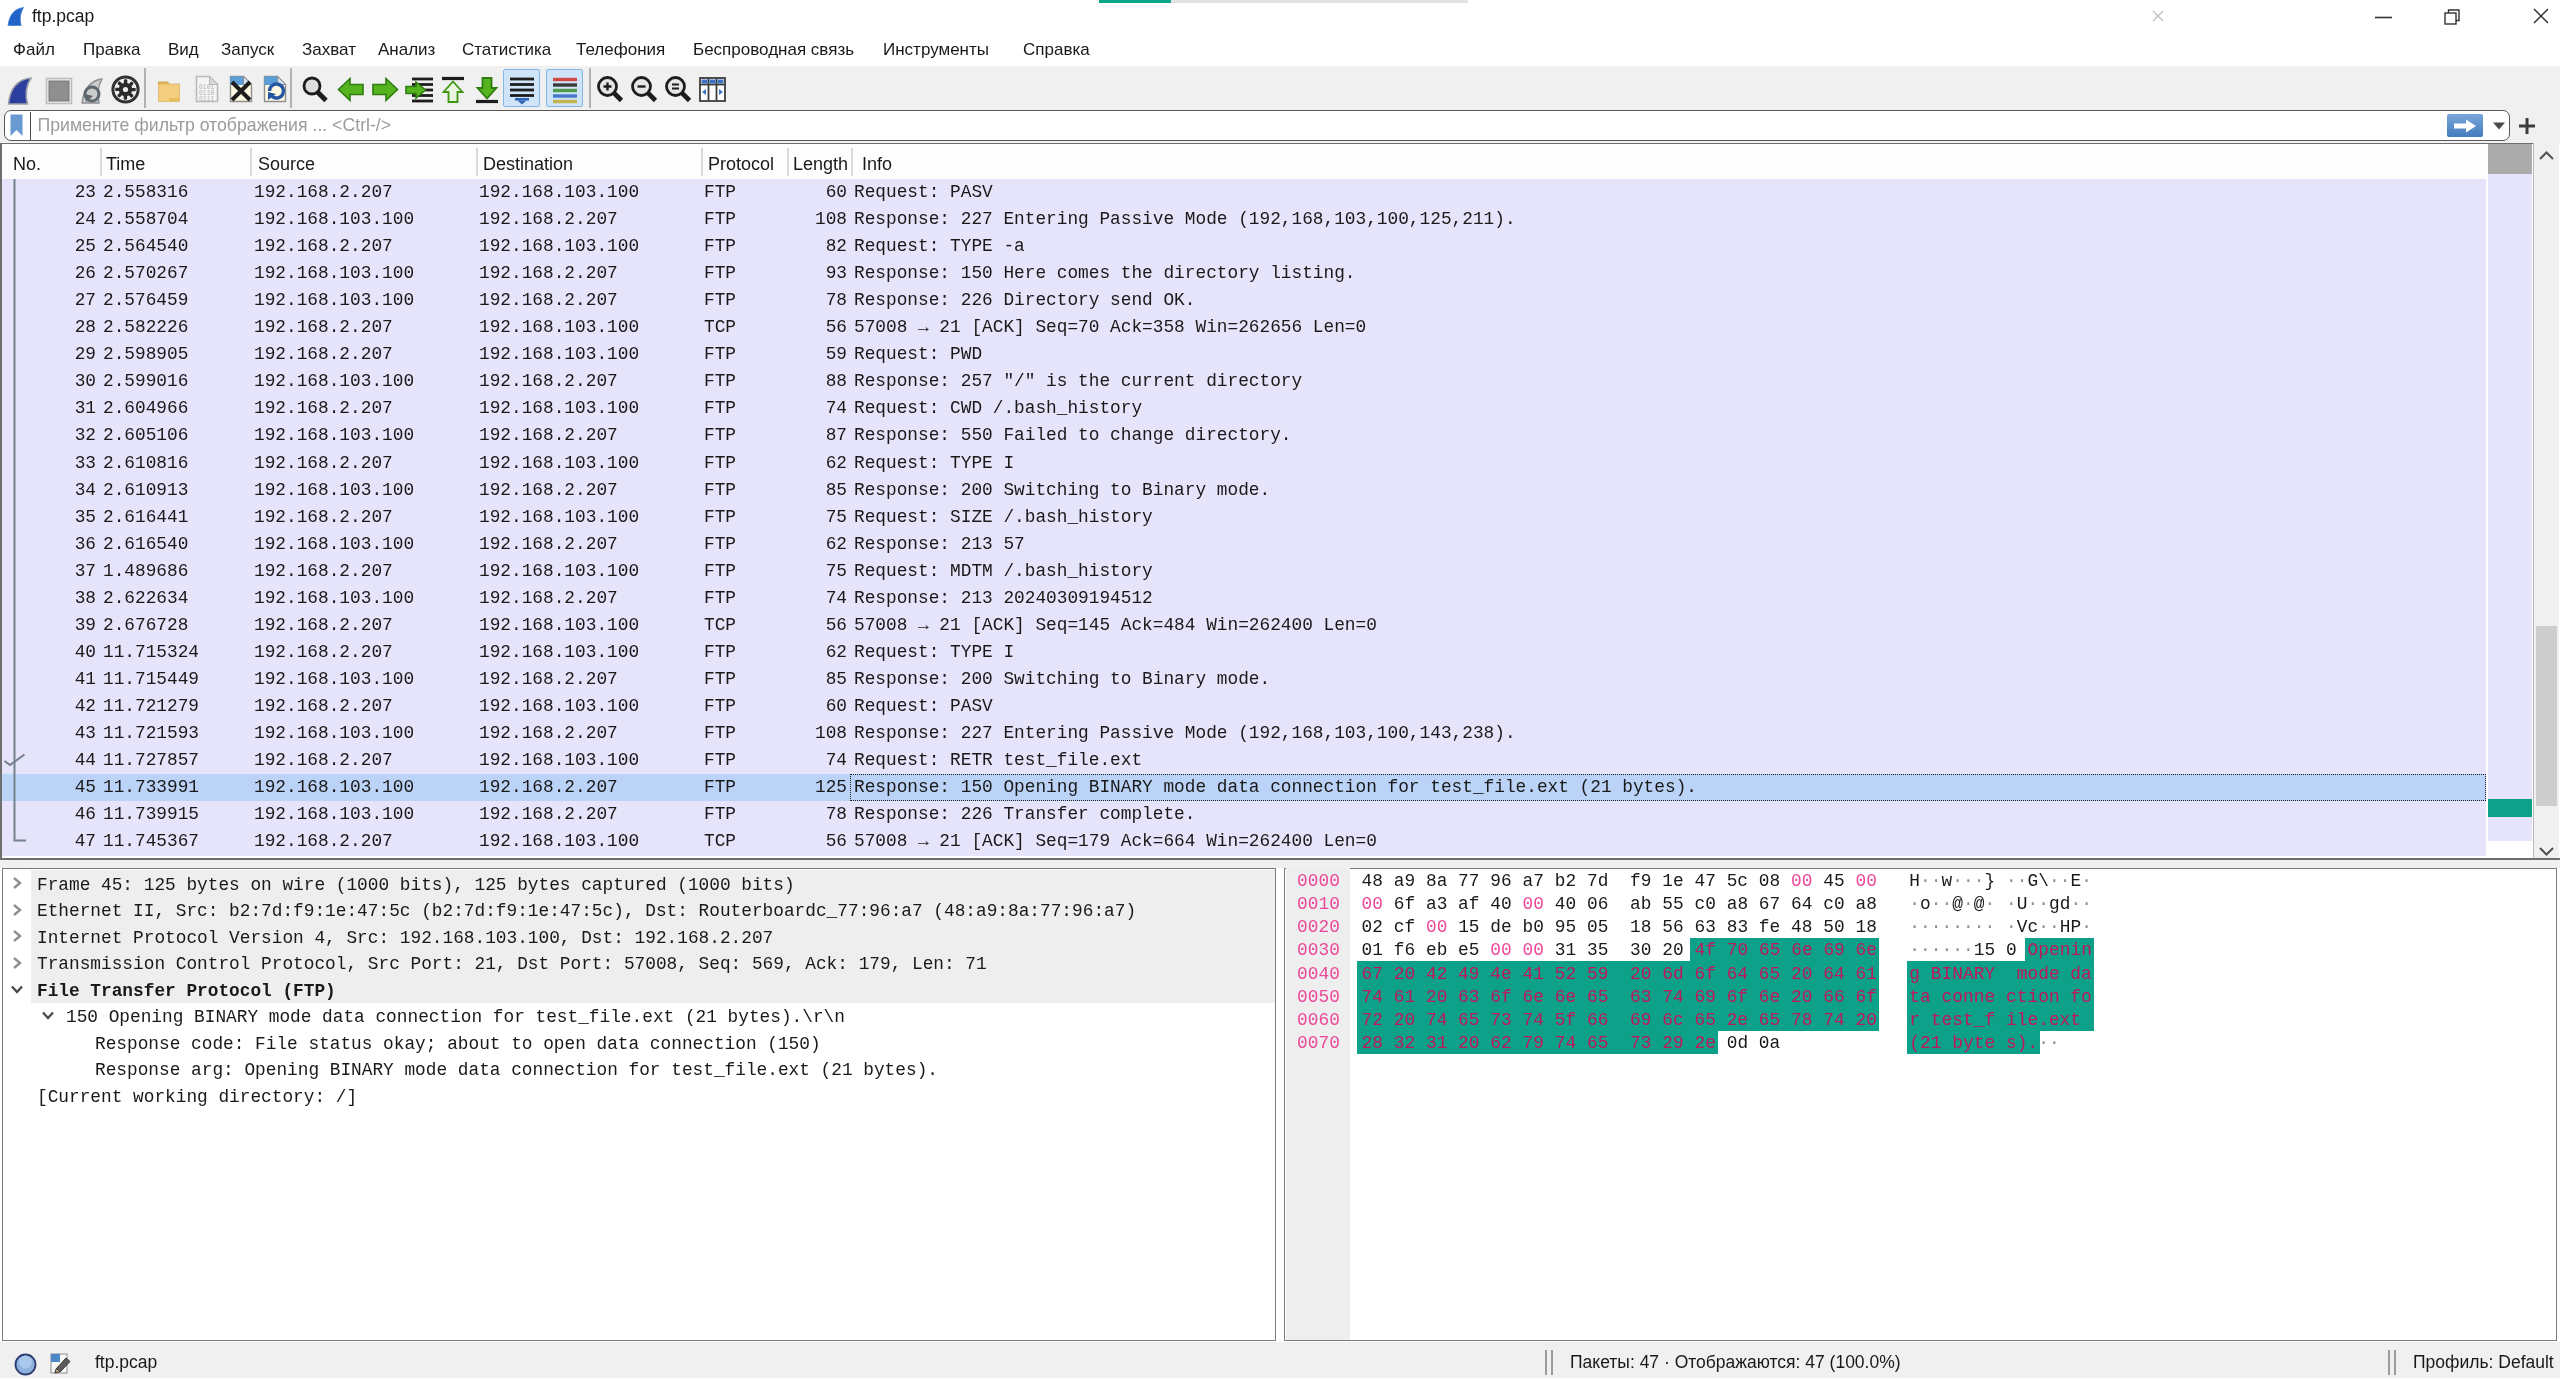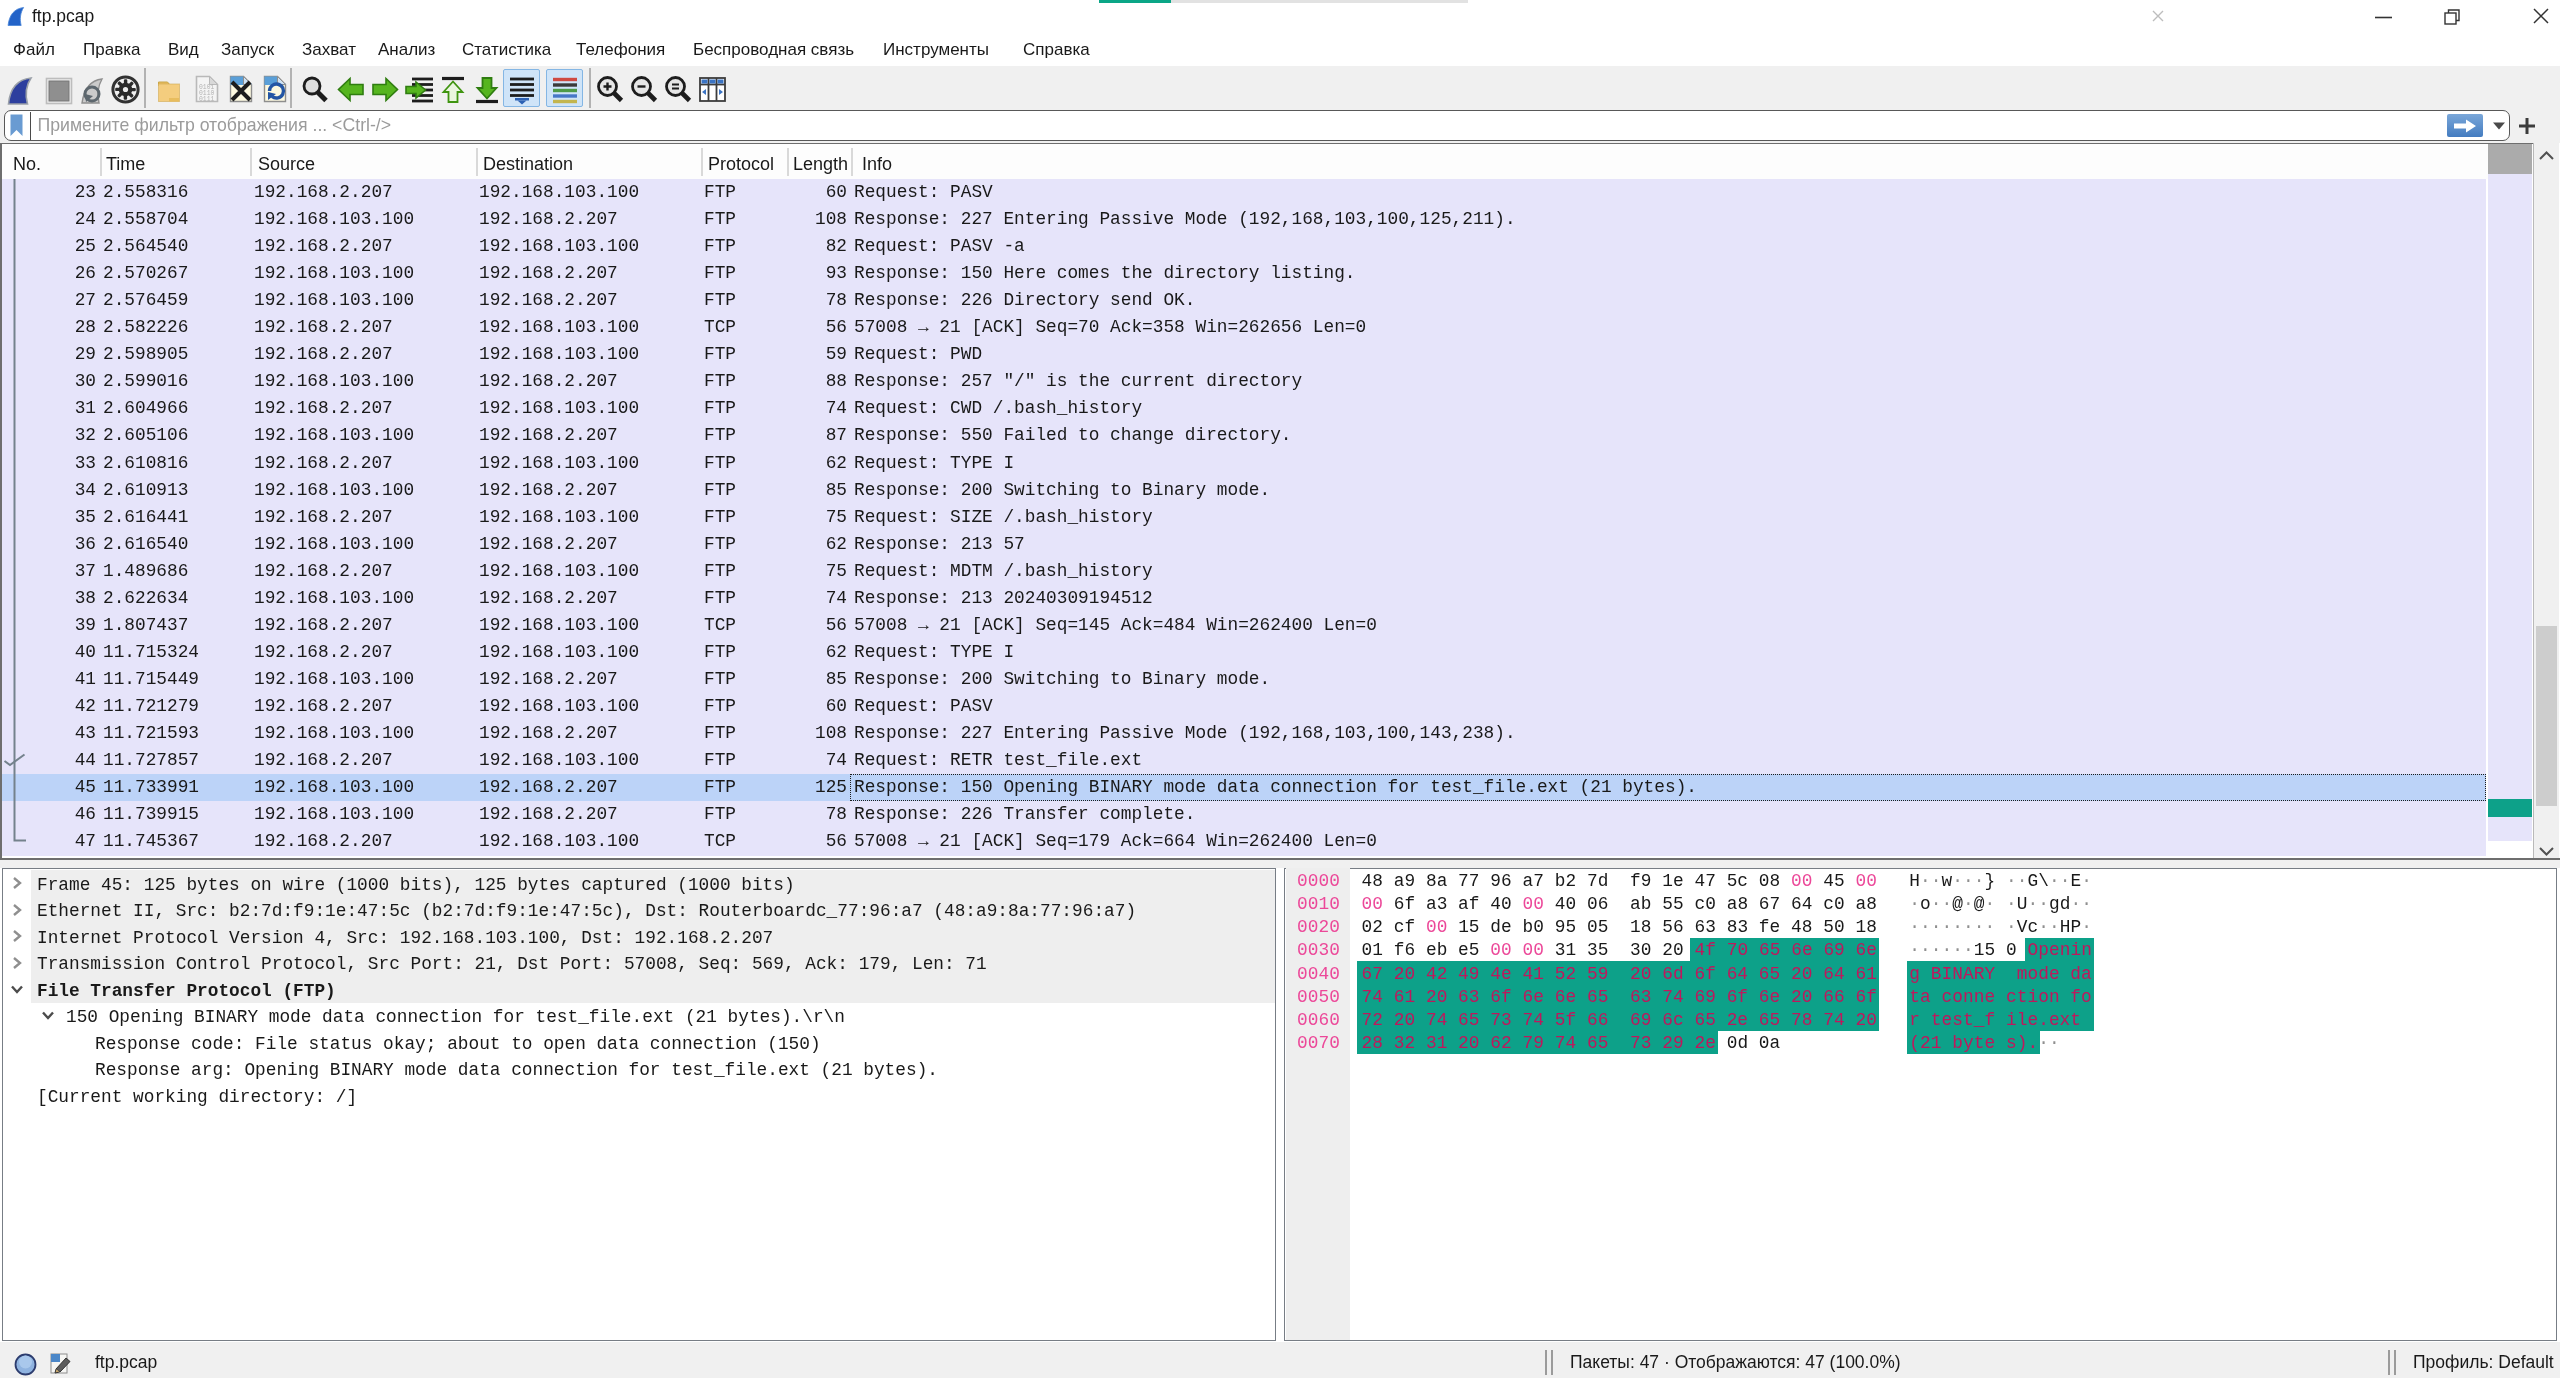--- a/index.html
+++ b/index.html
@@ -236,21 +236,21 @@
     <span class="c-len">108</span>
     <span class="c-info">Response: 227 Entering Passive Mode (192,168,103,100,125,211).</span>
   </div>
 <div class="prow" style="top:233.10px;background:#e6e4fa">
     <span class="c-no">25</span>
     <span class="c-time">2.564540</span>
     <span class="c-src">192.168.2.207</span>
     <span class="c-dst">192.168.103.100</span>
     <span class="c-pro">FTP</span>
     <span class="c-len">82</span>
-    <span class="c-info">Request: PASV -a</span>
+    <span class="c-info">Request: TYPE -a</span>
   </div>
 <div class="prow" style="top:260.15px;background:#e6e4fa">
     <span class="c-no">26</span>
     <span class="c-time">2.570267</span>
     <span class="c-src">192.168.103.100</span>
     <span class="c-dst">192.168.2.207</span>
     <span class="c-pro">FTP</span>
     <span class="c-len">93</span>
     <span class="c-info">Response: 150 Here comes the directory listing.</span>
   </div>
@@ -357,21 +357,21 @@
     <span class="c-no">38</span>
     <span class="c-time">2.622634</span>
     <span class="c-src">192.168.103.100</span>
     <span class="c-dst">192.168.2.207</span>
     <span class="c-pro">FTP</span>
     <span class="c-len">74</span>
     <span class="c-info">Response: 213 20240309194512</span>
   </div>
 <div class="prow" style="top:611.80px;background:#e6e4fa">
     <span class="c-no">39</span>
-    <span class="c-time">1.807437</span>
+    <span class="c-time">2.676728</span>
     <span class="c-src">192.168.2.207</span>
     <span class="c-dst">192.168.103.100</span>
     <span class="c-pro">TCP</span>
     <span class="c-len">56</span>
     <span class="c-info">57008 → 21 [ACK] Seq=145 Ack=484 Win=262400 Len=0</span>
   </div>
 <div class="prow" style="top:638.85px;background:#e6e4fa">
     <span class="c-no">40</span>
     <span class="c-time">11.715324</span>
     <span class="c-src">192.168.2.207</span>

